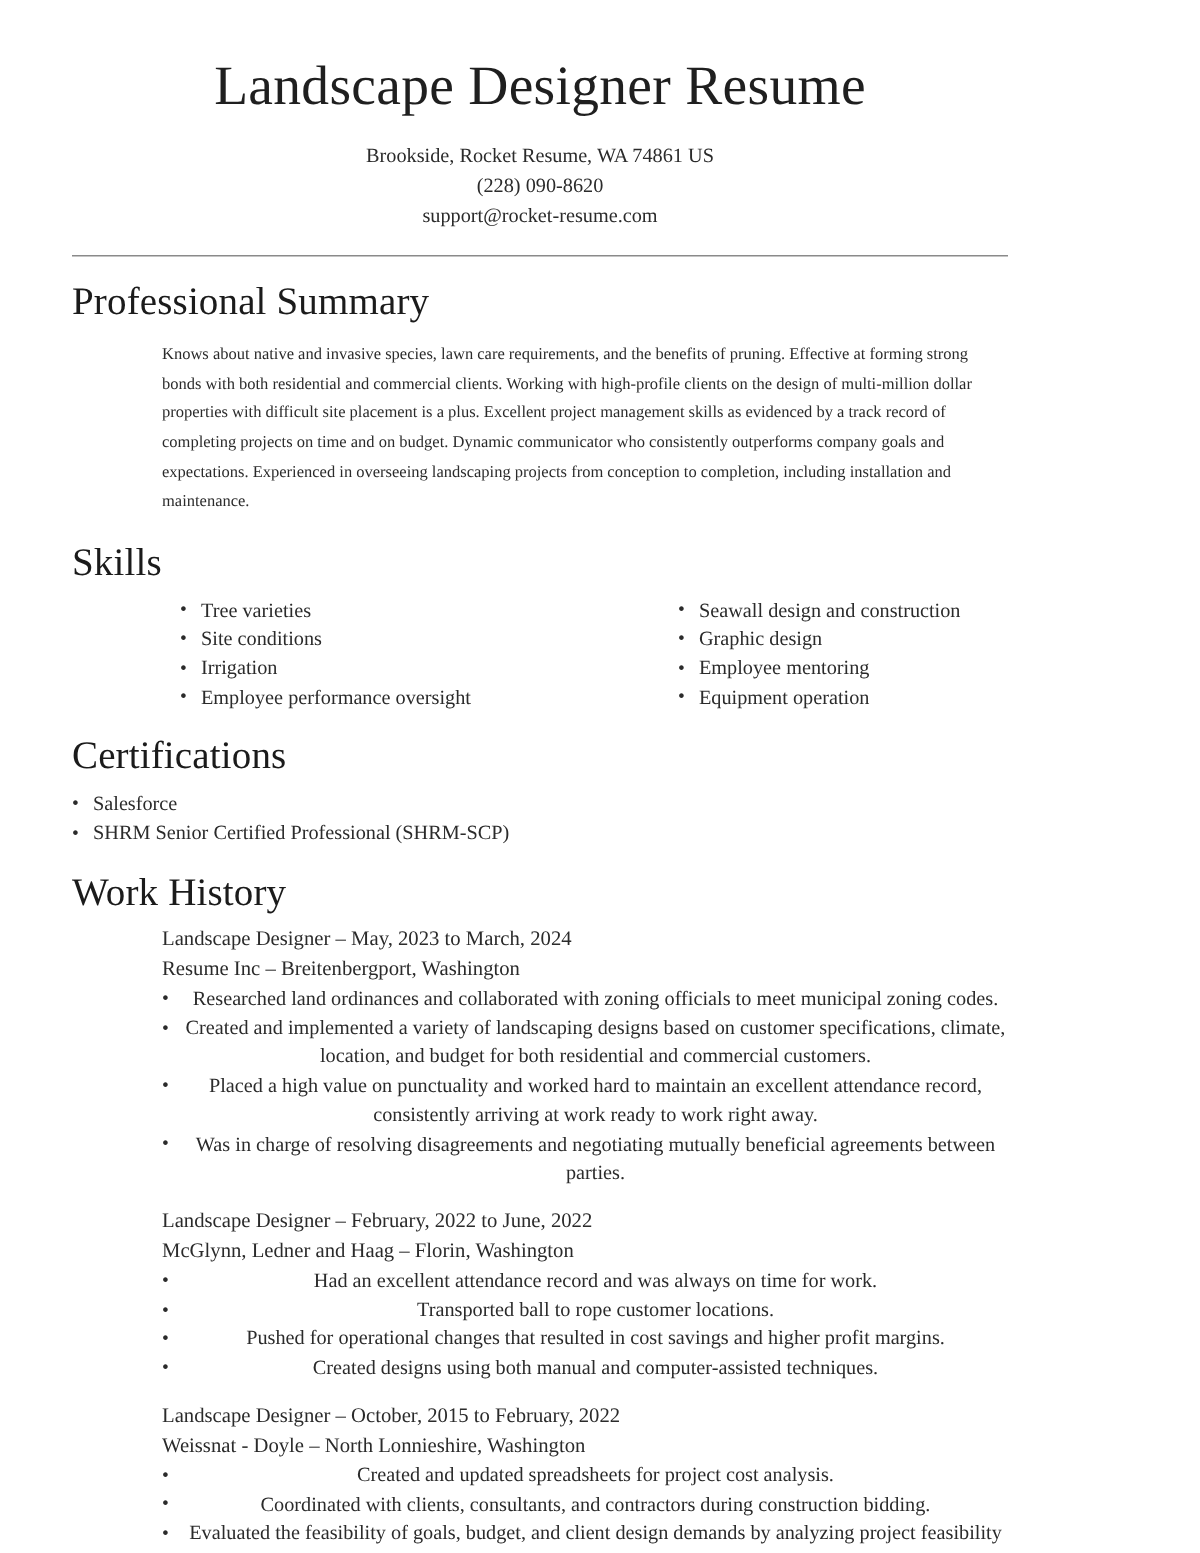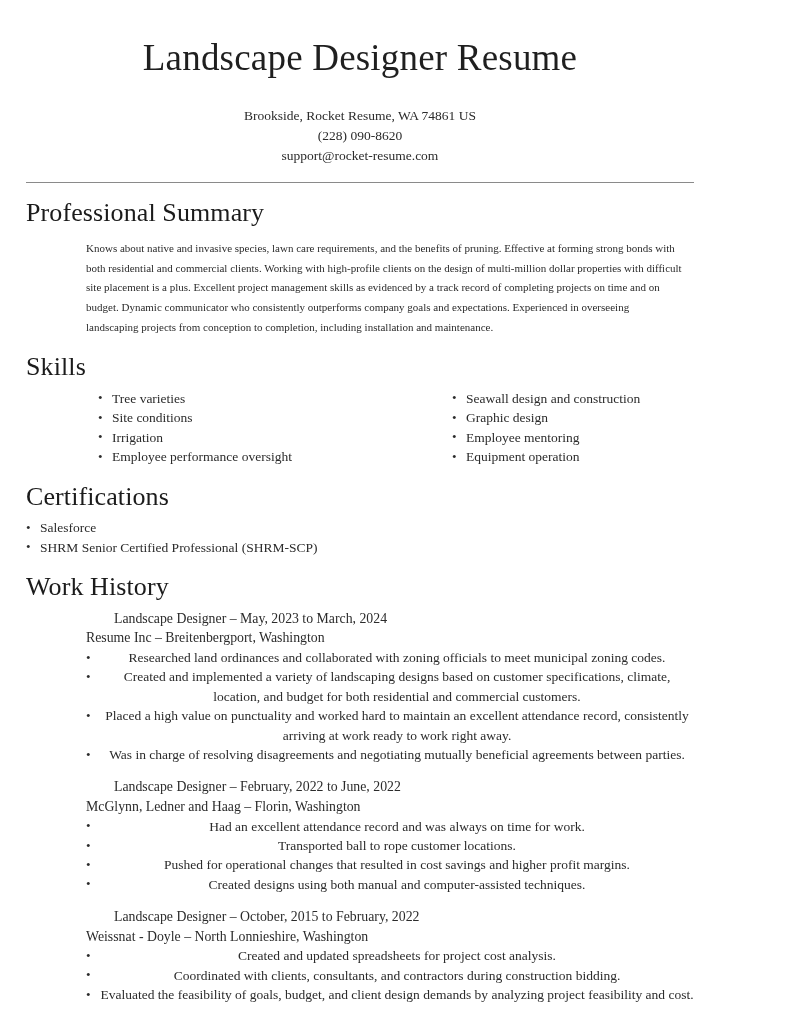--- a/index.html
+++ b/index.html
@@ -11,39 +11,39 @@
     width: 800px;
     height: 1035px;
     overflow: hidden;
     font-family: "Liberation Serif", "DejaVu Serif", serif;
     color: #2b2b2b;
   }
   .page {
     width: 720px;
     height: 1035px;
     box-sizing: border-box;
-    padding: 0 26px;
+    padding: 0 48px;
     position: relative;
     overflow: hidden;
   }
 
   
   .doc-title {
     text-align: center;
     font-size: 37px;
     font-weight: 400;
     letter-spacing: 0.2px;
     color: #1f1f1f;
     margin: 0;
     padding-top: 37px;
     line-height: 1.15;
   }
   .contact-block {
     text-align: center;
-    margin-top: 26px;
+    margin-top: 14px;
   }
   .contact-line {
     font-size: 13.5px;
     line-height: 20px;
     color: #2b2b2b;
   }
   .divider {
     border: 0;
     border-top: 1.4px solid #8a8a8a;
     margin: 16px 0 0 0;
@@ -122,21 +122,20 @@
   .job {
     margin-bottom: 13px;
   }
   .job:last-child {
     margin-bottom: 0;
   }
   .job-title {
     font-size: 13.8px;
     line-height: 19.6px;
     color: #2b2b2b;
-    margin-left: 28px;
   }
   .job-company {
     font-size: 13.8px;
     line-height: 19.6px;
     color: #2b2b2b;
   }
   .job-bullets {
     margin-top: 7px;
     margin-left: 17px;
     margin-right: 12px;

